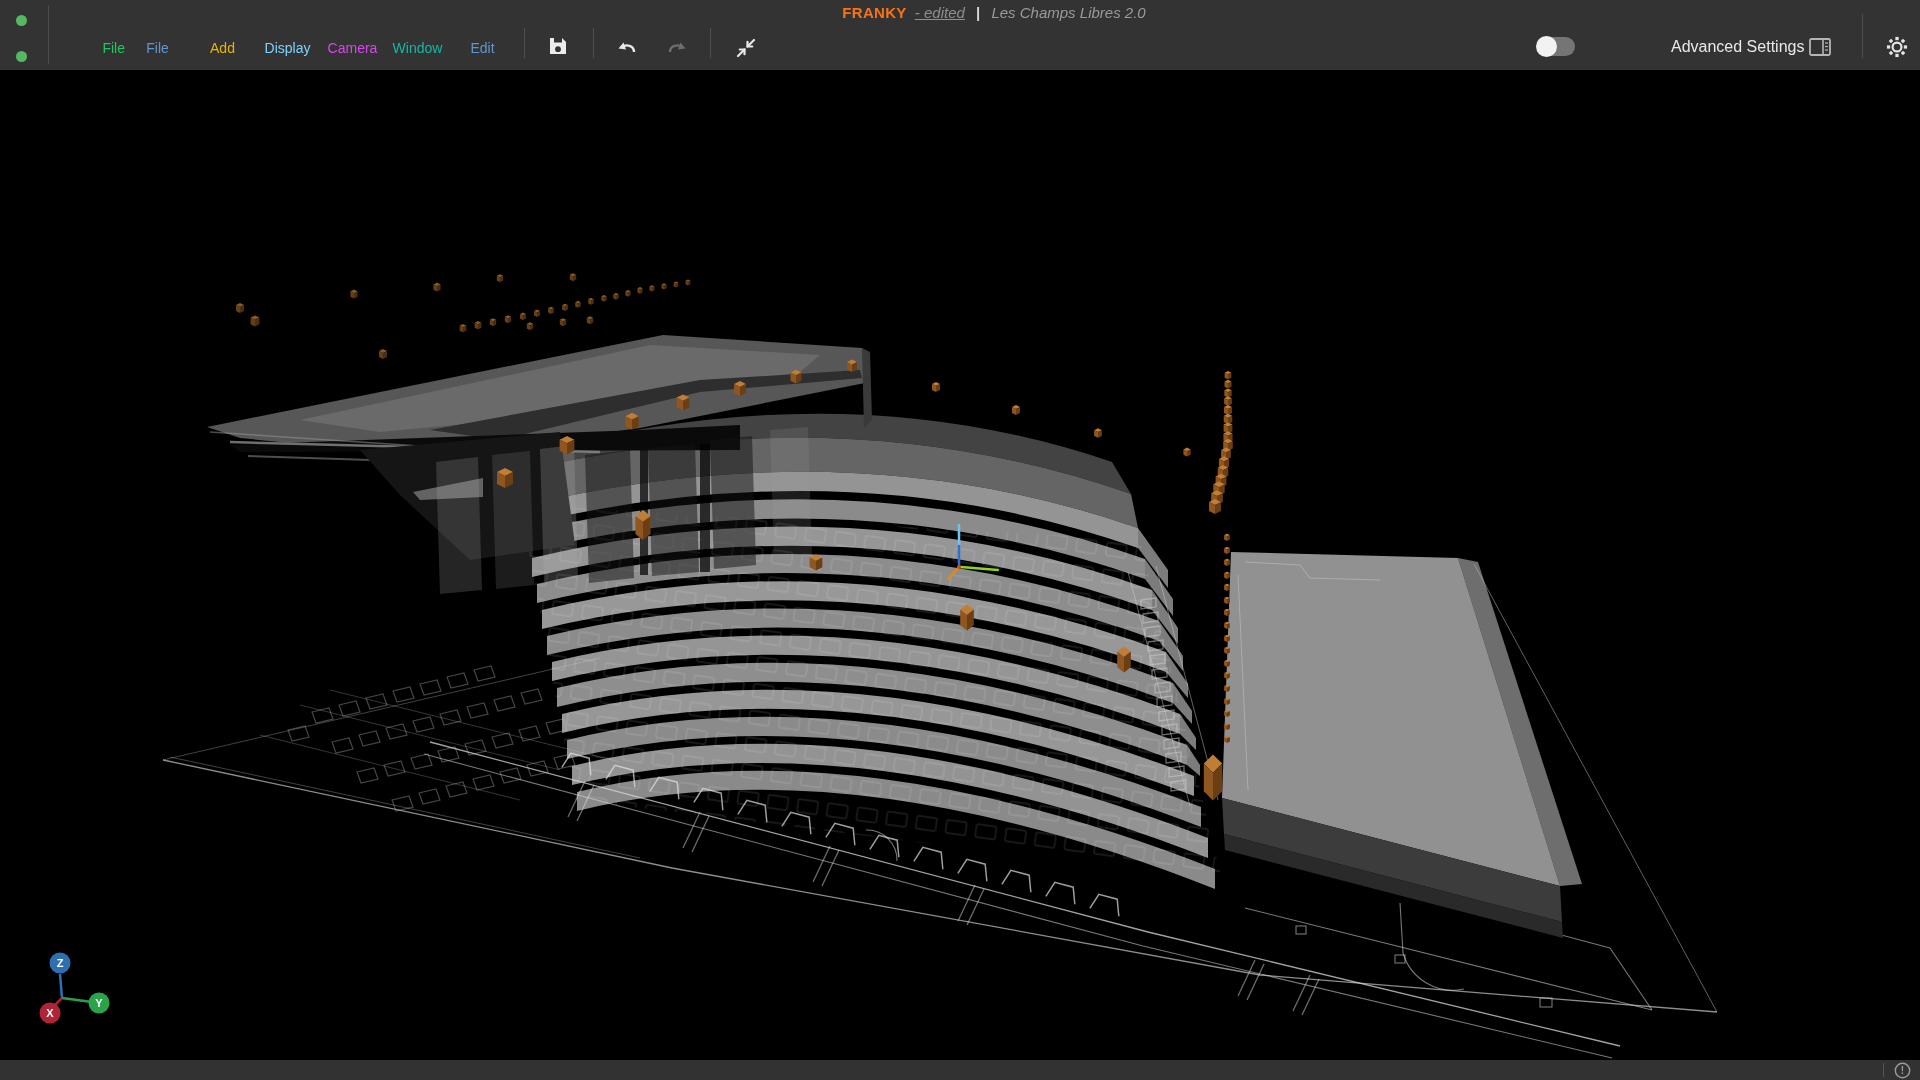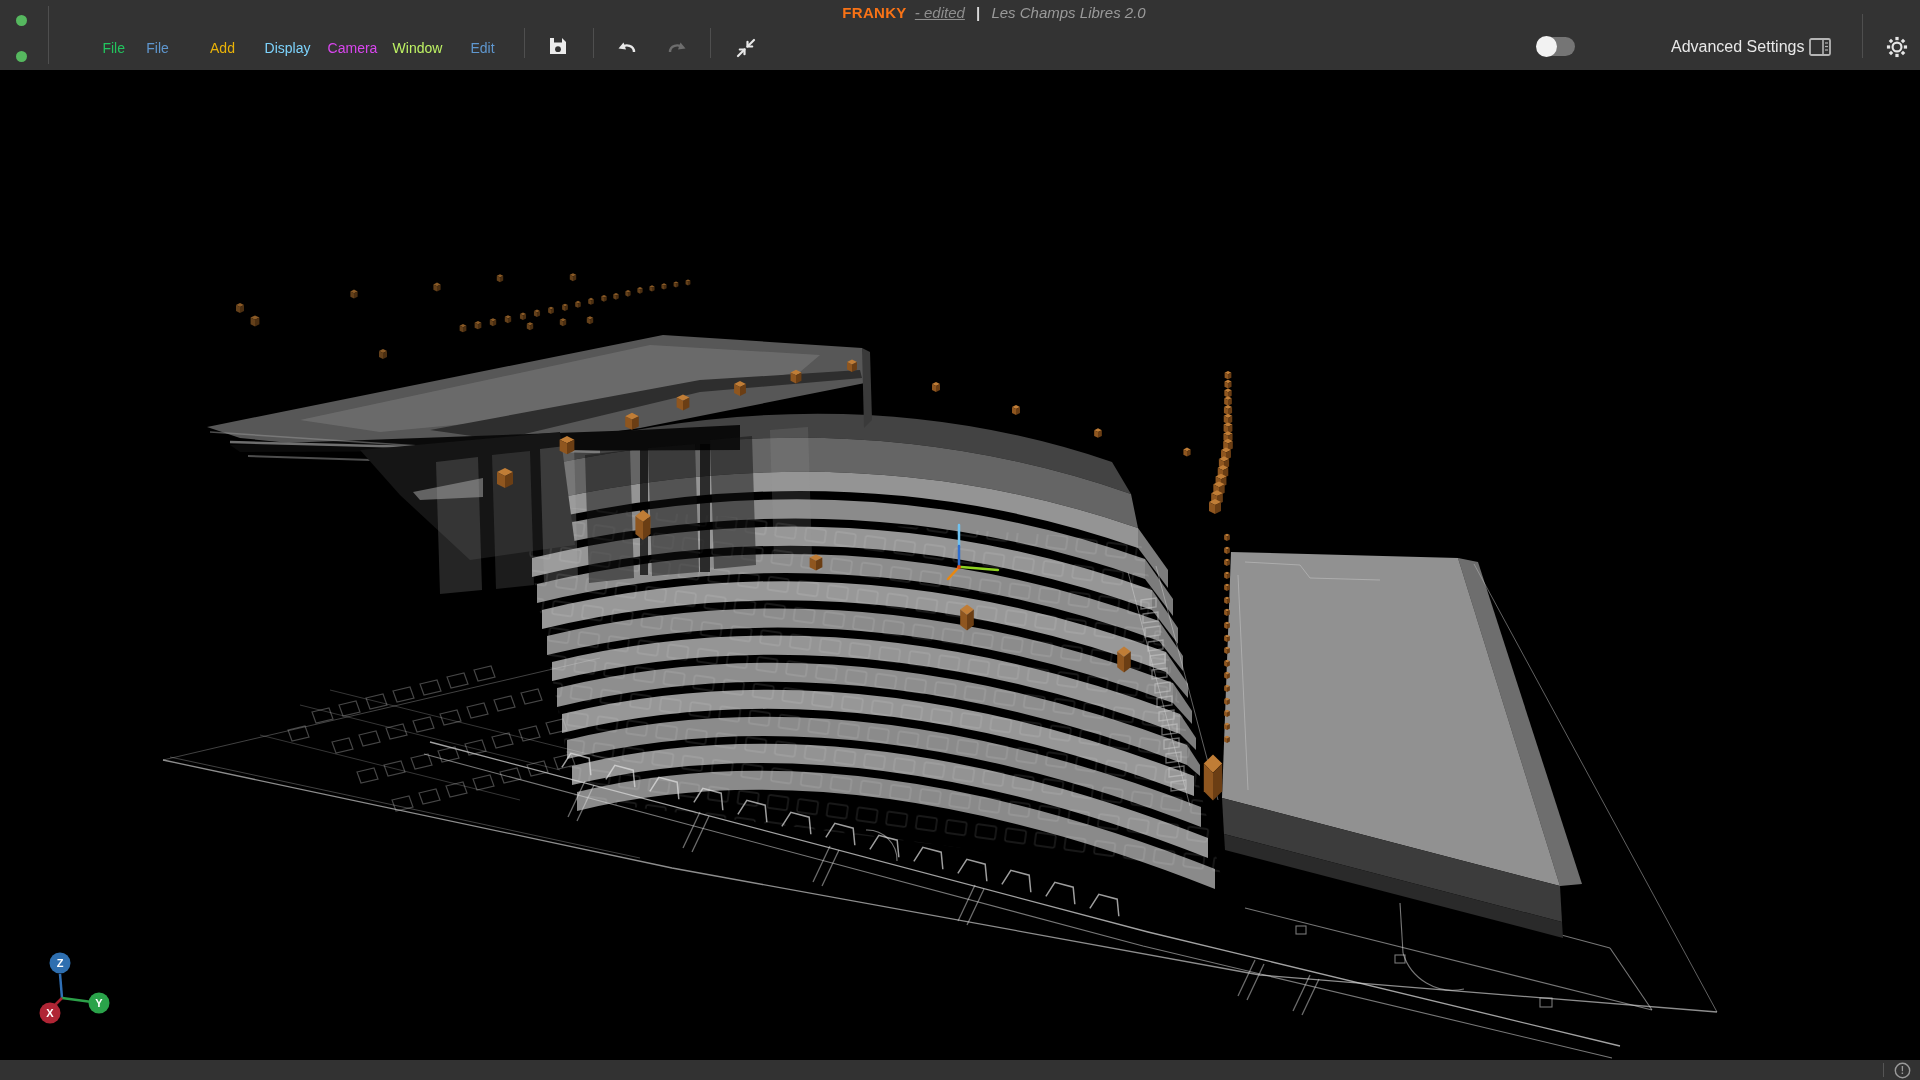--- a/index.html
+++ b/index.html
@@ -31,21 +31,21 @@
   <span class="dot" style="left:16px;top:15px;background:#56b85f;"></span>
   <span class="dot" style="left:16px;top:51px;background:#56b85f;"></span>
   <div class="vdiv" style="left:48px;top:6px;height:58px;"></div>
 
   <nav class="menus">
     <div class="menu-item" style="color:#22c55e;text-align:right;">File</div>
     <div class="menu-item" style="color:#5f97cf;">File</div>
     <div class="menu-item" style="color:#eab308;">Add</div>
     <div class="menu-item" style="color:#7dd3fc;">Display</div>
     <div class="menu-item" style="color:#d946ef;">Camera</div>
-    <div class="menu-item" style="color:#bef264;">Window</div>
+    <div class="menu-item" style="color:#14b8a6;">Window</div>
     <div class="menu-item" style="color:#5f97cf;">Edit</div>
   </nav>
 
   <div class="title-wrap">
     <span class="t-app">FRANKY</span>
     <span class="t-state">- edited</span>
     <span class="t-sep">|</span>
     <span class="t-doc">Les Champs Libres 2.0</span>
   </div>
 

